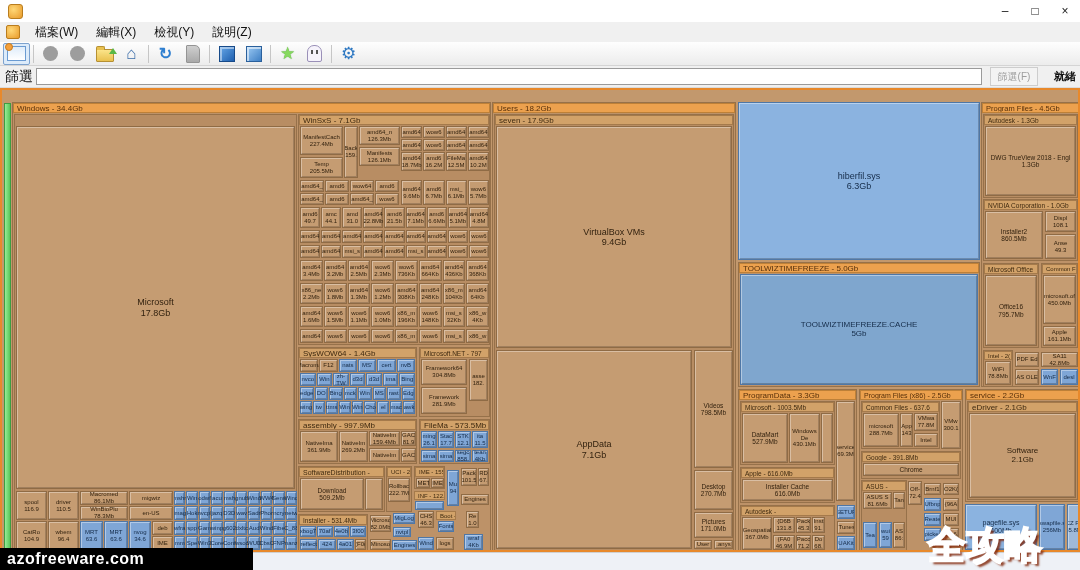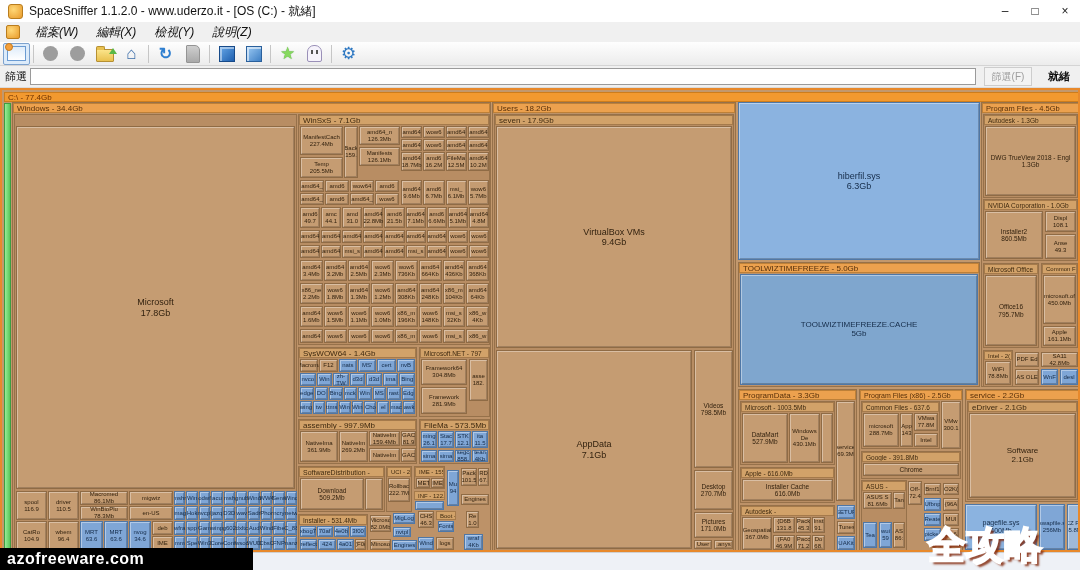--- a/index.html
+++ b/index.html
@@ -11,21 +11,21 @@
   .app-ico{width:13px;height:13px;margin:0 6px 0 8px;border-radius:3px;
            background:radial-gradient(circle at 35% 35%,#ffd877,#e89a2a);border:1px solid #b97d1e;}
   .title-text{font-size:12px;color:#111;white-space:nowrap;}
   .win-controls{margin-left:auto;display:flex;height:22px;}
   .win-btn{width:30px;height:22px;display:flex;align-items:center;justify-content:center;
            font-size:12px;color:#222;}
   .menubar{position:absolute;left:0;top:22px;width:1080px;height:20px;background:#f0f0f0;
            display:flex;align-items:center;font-size:12px;color:#111;}
   .mdi-ico{width:12px;height:12px;margin:0 6px 0 6px;border-radius:2px;
            background:radial-gradient(circle at 35% 35%,#ffd877,#e89a2a);border:1px solid #b97d1e;}
-  .menu-item{padding:2px 9px;white-space:nowrap;font-style:italic;}
+  .menu-item{padding:2px 9px;white-space:nowrap;}
   .toolbar{position:absolute;left:0;top:42px;width:1080px;height:24px;
            background:linear-gradient(#fefefe,#ececec);border-bottom:1px solid #d4d4d4;
            display:flex;align-items:center;padding-left:3px;box-sizing:border-box;}
   .tb-btn{width:27px;height:22px;display:flex;align-items:center;justify-content:center;flex:none;}
   .tb-btn.active{background:#dcebfa;border:1px solid #7da2ce;border-radius:2px;box-sizing:border-box;}
   .tb-sep{width:1px;height:18px;background:#c6c6c6;margin:0 3px;flex:none;}
   .ic-window{width:17px;height:13px;border:1px solid #6b9bd2;background:linear-gradient(#dfecfa,#ffffff);position:relative;}
   .ic-window::before{content:"";position:absolute;left:-3px;top:-4px;width:6px;height:6px;border-radius:50%;
                      background:#f6a13b;border:1px solid #c87b1e;}
   .ic-circle{width:15px;height:15px;border-radius:50%;background:#9d9d9d;}
@@ -42,21 +42,21 @@
   .ic-cube{width:14px;height:14px;background:linear-gradient(135deg,#66a7e8,#1f5fae);border:1px solid #174a89;
            box-shadow:inset 2px 2px 0 rgba(255,255,255,.45);}
   .ic-cube2{width:14px;height:14px;background:linear-gradient(135deg,#9ccaf4,#3e7fc4);border:1px solid #2a609c;
            box-shadow:inset 2px 2px 0 rgba(255,255,255,.55);}
   .ic-star{font-size:17px;line-height:1;color:#86d95e;text-shadow:0 0 1px #3f8f2f;}
   .ic-ghost{width:13px;height:15px;background:#f6f3fb;border:1px solid #9a90b8;border-radius:7px 7px 2px 2px;position:relative;}
   .ic-ghost::before{content:"";position:absolute;top:4px;left:3px;width:2px;height:4px;background:#555;box-shadow:5px 0 0 #555;}
   .ic-gear{font-size:17px;line-height:1;color:#2e78c2;}
   .filterbar{position:absolute;left:0;top:66px;width:1080px;height:22px;background:#f0f0f0;
              display:flex;align-items:center;border-bottom:1px solid #dcdcdc;box-sizing:border-box;}
-  .filter-label{font-size:11px;color:#111;padding:0 3px 0 5px;white-space:nowrap;font-family:Liberation Mono, monospace;}
+  .filter-label{font-size:14px;color:#111;padding:0 3px 0 5px;white-space:nowrap;font-family:Liberation Mono, monospace;}
   .filter-input{width:938px;height:15px;border:1px solid #9a9a9a;background:#fff;font-size:11px;
                 padding:0 3px;font-family:"Liberation Sans",sans-serif;}
   .filter-btn{width:46px;height:17px;margin-left:8px;background:#f3f3f3;border:1px solid #cdcdcd;
               color:#9d9d9d;font-size:10px;display:flex;align-items:center;justify-content:center;white-space:nowrap;}
   .filter-status{margin-left:16px;font-size:11px;font-weight:bold;color:#111;white-space:nowrap;}
   
   .treemap{position:absolute;left:0;top:88px;width:1080px;height:464px;background:#c2986d;
            border:2px solid #e8892b;box-sizing:border-box;overflow:hidden;}
   .tm{position:absolute;box-sizing:border-box;overflow:hidden;}
   .tm-hdr1{background:#f2992f;color:#6b3000;border:1px solid #cd7d1c;display:flex;align-items:center;
@@ -87,21 +87,20 @@
            box-sizing:border-box;z-index:60;letter-spacing:.5px;}
   .wm-right{position:absolute;left:928px;top:520px;width:152px;height:50px;z-index:60;
             font-size:38px;font-weight:bold;color:#f2a233;-webkit-text-stroke:2px #ffffff;
             text-shadow:3px 3px 2px rgba(130,40,10,.85);line-height:50px;white-space:nowrap;}
 </style>
 </head>
 <body>
 
 <div class="titlebar">
   <div class="app-ico"></div>
-  <span class="title-text">SpaceSniffer 1.1.2.0 - www.uderzo.it - [OS (C:) - 就緒]</span>
   <div class="win-controls">
     <div class="win-btn">–</div>
     <div class="win-btn">□</div>
     <div class="win-btn">×</div>
   </div>
 </div>
 
 <div class="menubar">
   <div class="mdi-ico"></div>
   <span class="menu-item">檔案(W)</span>
@@ -155,21 +154,20 @@
   </div>
 
 <div class="filterbar">
   <span class="filter-label">篩選</span>
   <input class="filter-input" type="text" value="" style="">
   <div class="filter-btn">篩選(F)</div>
   <span class="filter-status">就緒</span>
 </div>
 
 <div class="treemap">
-    <div class="tm tm-hdr1" style="left: 2px; top: 2px; width: 1076px; height: 10px;">C:\ - 77.4Gb</div>
     <div class="tm tm-free" style="left: 2px; top: 13px; width: 7px; height: 448px;"></div>
     <div class="tm tm-box2" style="left: 10px; top: 12px; width: 479px; height: 450px;"></div>
     <div class="tm tm-hdr2" style="left: 11px; top: 13px; width: 477px; height: 10px;">Windows - 34.4Gb</div>
     <div class="tm tm-box3" style="left: 12px; top: 24px; width: 283px; height: 437px;"></div>
     <div class="tm tm-cell" style="left: 14px; top: 36px; width: 279px; height: 363px; font-size: 9px;">Microsoft
 17.8Gb</div>
     <div class="tm tm-cell" style="left: 14px; top: 401px; width: 31px; height: 29px; font-size: 6px;">spool
 116.9</div>
     <div class="tm tm-cell" style="left: 46px; top: 401px; width: 31px; height: 29px; font-size: 6px;">driver
 110.5</div>

